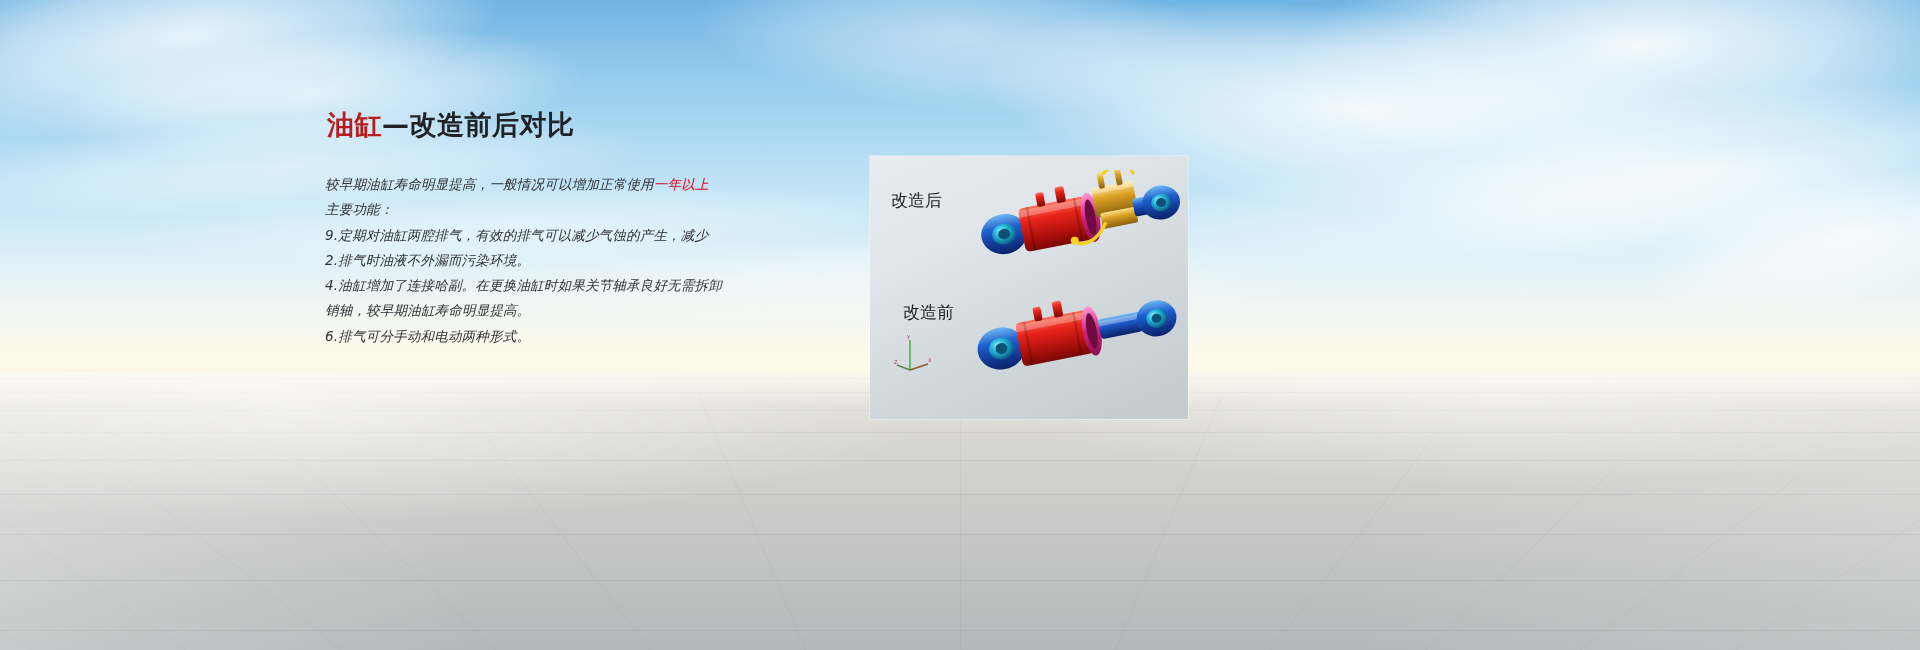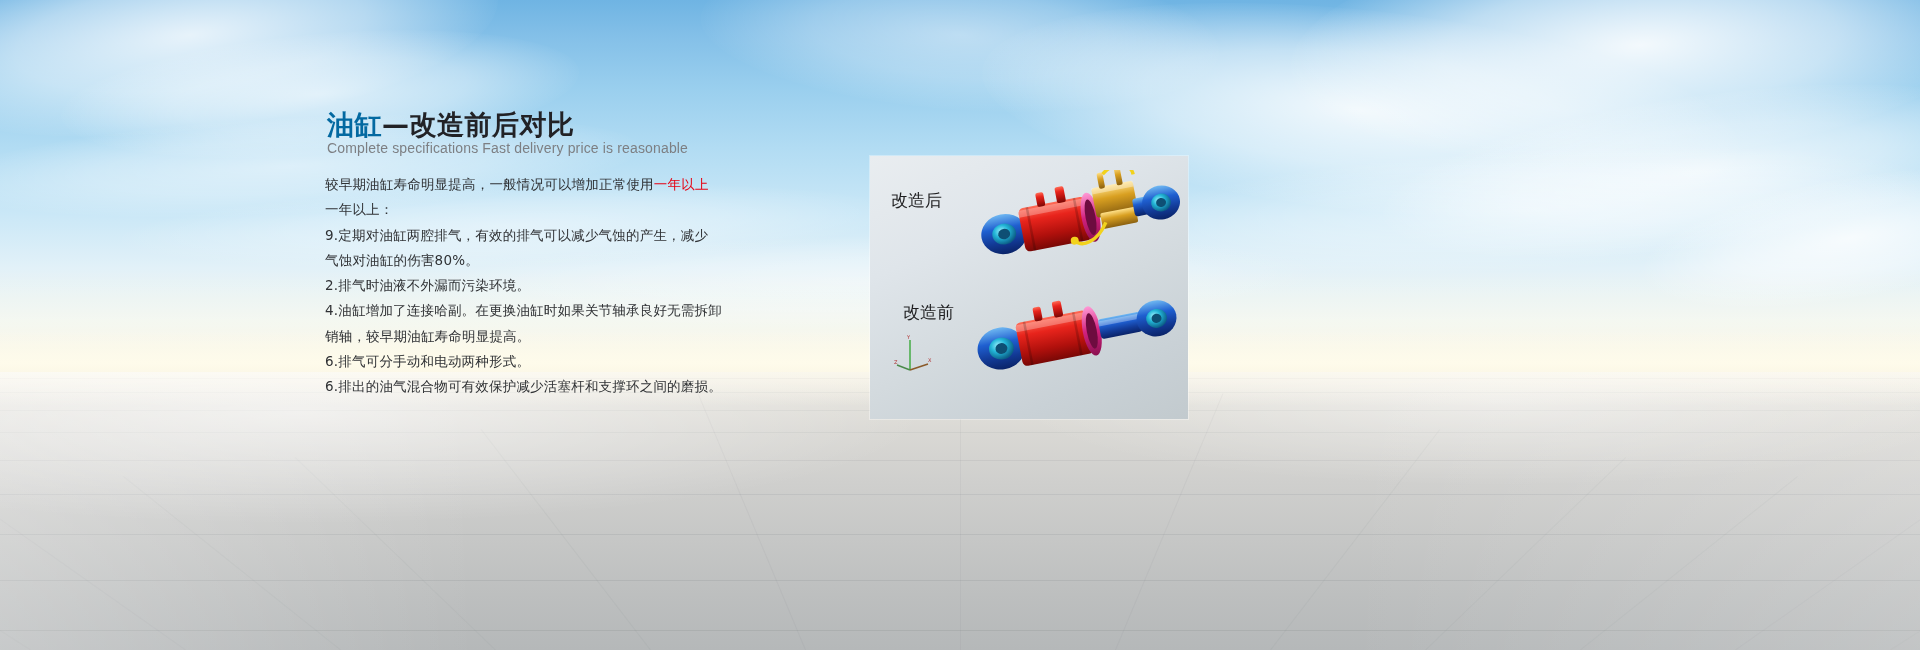--- a/index.html
+++ b/index.html
@@ -86,36 +86,36 @@
 
   
   .content { position:absolute; left:0; top:0; width:1920px; height:650px; }
 
   .headline {
     position:absolute; left:327px; top:108px;
     font-family:"DejaVu Sans","Liberation Sans",sans-serif;
     font-size:27px; font-weight:bold; letter-spacing:.5px;
     color:#222226; white-space:nowrap; line-height:1.25;
   }
-  .headline .hl-red { color:#0369a1; }
+  .headline .hl-red { color:#b91c1c; }
 
   .subhead {
     position:absolute; left:327px; top:140px;
     font-family:"Liberation Sans","DejaVu Sans",sans-serif;
     font-size:14px; color:#7d7f83; letter-spacing:.15px; white-space:nowrap;
   }
 
   .body-text {
     position:absolute; left:325px; top:172px;
     width:470px;
     font-family:"DejaVu Sans","Liberation Sans",sans-serif;
     font-size:13.5px; color:#2f3134; line-height:25.3px;
     letter-spacing:.2px;
   }
-  .body-text p { white-space:nowrap; }
+  .body-text p { white-space:nowrap;font-style:italic; }
   .body-text .red { color:#e60012; }
 
   
   .panel {
     position:absolute; left:870px; top:156px; width:318px; height:263px;
     background:linear-gradient(155deg,#e9edf0 0%,#dfe5ea 30%,#d3dade 58%,#c9d1d6 80%,#c2cace 100%);
     box-shadow:0 0 0 1px rgba(255,255,255,.35);
   }
   .panel-label {
     position:absolute;
@@ -180,32 +180,29 @@
       </div>
     <div class="slab-sheen"></div>
   </div>
 
   <div class="content">
 
     <h1 class="headline">
       <span class="hl-red">油缸</span><span>—改造前后对比</span>
     </h1>
 
-    <div class="subhead">Complete specifications Fast delivery price is reasonable</div>
 
     <div class="body-text" id="body-text">
         <p><span>较早期油缸寿命明显提高，一般情况可以增加正常使用</span><span class="red">一年以上</span></p>
-        <p><span>一年以上：</span></p>
+        <p><span>主要功能：</span></p>
         <p><span>9.定期对油缸两腔排气，有效的排气可以减少气蚀的产生，减少</span></p>
-        <p><span>气蚀对油缸的伤害80%。</span></p>
         <p><span>2.排气时油液不外漏而污染环境。</span></p>
         <p><span>4.油缸增加了连接哈副。在更换油缸时如果关节轴承良好无需拆卸</span></p>
         <p><span>销轴，较早期油缸寿命明显提高。</span></p>
         <p><span>6.排气可分手动和电动两种形式。</span></p>
-        <p><span>6.排出的油气混合物可有效保护减少活塞杆和支撑环之间的磨损。</span></p>
       </div>
 
     <div class="panel">
 
       <div class="panel-label label-after">改造后</div>
       <div class="panel-label label-before">改造前</div>
 
       <svg class="axis" viewBox="0 0 40 40">
         <line x1="16" y1="36" x2="16" y2="6" stroke="#3aa83a" stroke-width="1.4"></line>
         <line x1="16" y1="36" x2="3" y2="31" stroke="#4a8a4a" stroke-width="1.4"></line>

